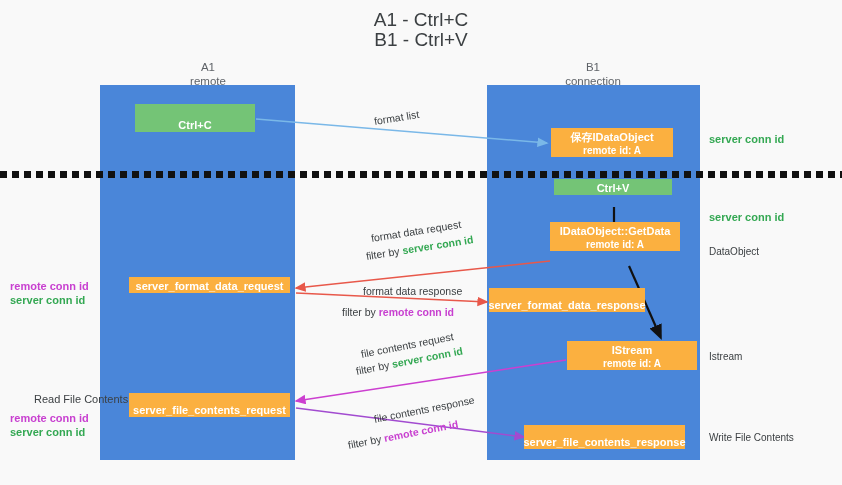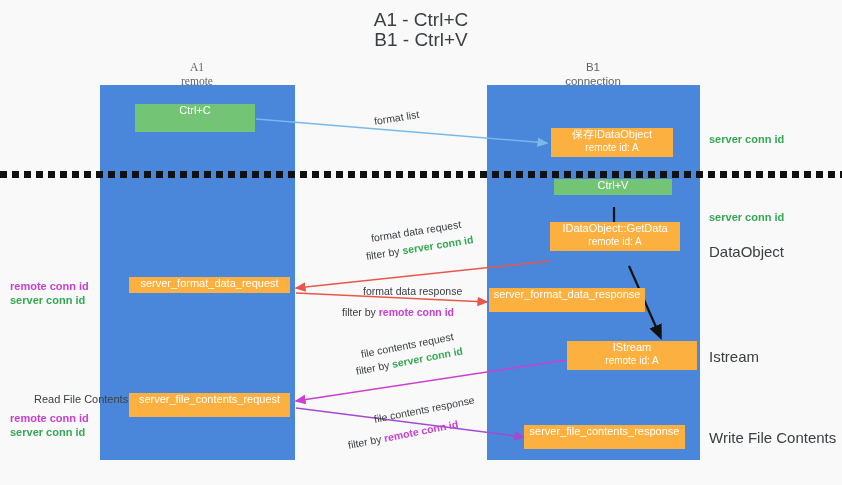--- a/index.html
+++ b/index.html
@@ -31,54 +31,54 @@
   
   .divider{
     position:absolute;left:0;width:842px;top:171px;height:7px;
     background-image:repeating-linear-gradient(
       to right,#111 0px,#111 7px,transparent 7px,transparent 12px);
   }
 
   
   .node{
     position:absolute;box-sizing:border-box;
-    display:flex;flex-direction:column;align-items:center;justify-content:flex-start;
-    color:#ffffff;font-size:11px;line-height:13px;text-align:center;
+    display:flex;flex-direction:column;align-items:center;justify-content:flex-end;
+    color:#ffffff;font-size:11px;line-height:13px;text-align:center;font-weight:bold;
   }
   .node.green{background:#74c476;}
   .node.orange{background:#fbb040;}
   .node .l2{font-size:10px;}
 
   
   .lbl{position:absolute;font-size:11px;line-height:14px;color:#3c4043;white-space:nowrap;}
   .lbl.green{color:#34a853;font-weight:bold;}
   .lbl.purple{color:#c840d0;font-weight:bold;}
   .lbl.dark{color:#3c4043;margin-left:24px;}
-  .lbl.right{color:#3c4043;font-size:15px;font-weight:normal;}
+  .lbl.right{color:#3c4043;font-size:10px;font-weight:normal;}
   .lbl.stack{line-height:15px;}
 
   .edge-lbl{position:absolute;font-size:10.5px;line-height:14px;color:#3c4043;white-space:nowrap;}
   .edge-lbl .g{color:#34a853;font-weight:bold;}
   .edge-lbl .p{color:#c840d0;font-weight:bold;}
   .rot-a{transform:rotate(-9deg);transform-origin:left center;}
   .rot-b{transform:rotate(-11deg);transform-origin:left center;}
 
   svg.arrows{position:absolute;left:0;top:0;width:842px;height:485px;pointer-events:none;}
 </style>
 </head>
 <body>
 
 <div id="stage">
 
   <div class="title">
     <div>A1 - Ctrl+C</div>
     <div>B1 - Ctrl+V</div>
   </div>
 
-  <div class="col-head" style="left:107px;top:60px;font-family:Liberation Serif, serif;">
+  <div class="col-head" style="left:118px;top:60px;">
     <div>A1</div>
     <div>remote</div>
   </div>
   <div class="col-head" style="left:503px;top:60px;">
     <div>B1</div>
     <div>connection</div>
   </div>
 
   <div class="lane" id="lane-a1"></div>
   <div class="lane" id="lane-b1"></div>

